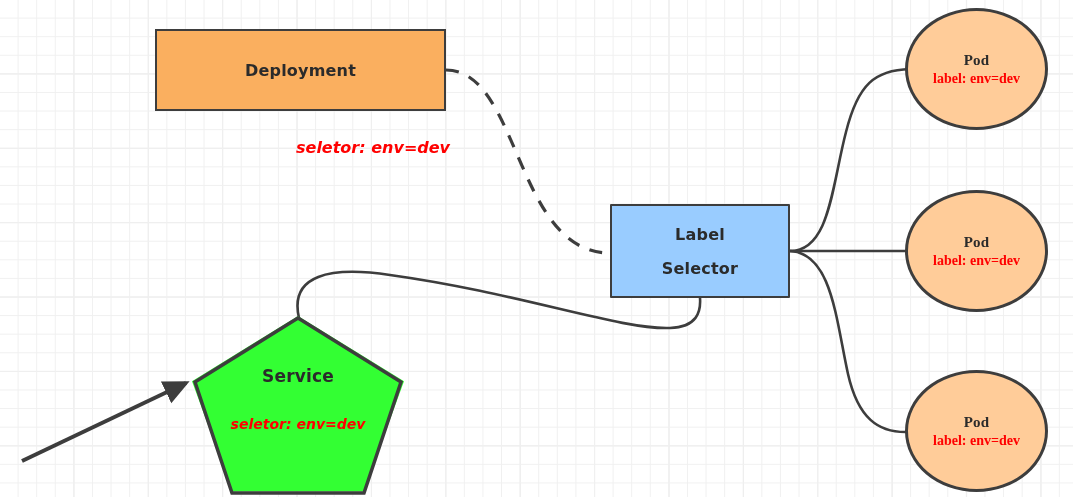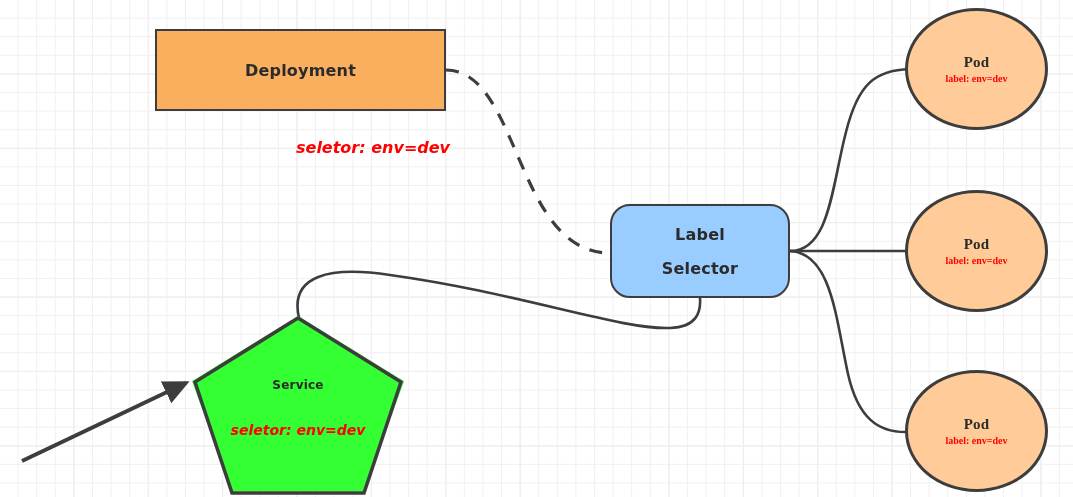--- a/index.html
+++ b/index.html
@@ -69,41 +69,41 @@
   }
 
   
   #label-selector {
     left: 610px;
     top: 204px;
     width: 180px;
     height: 94px;
     background: #99ccff;
     border: 2px solid #3d3d3d;
-    border-radius: 20px;
+    border-radius: 1px;
     gap: 15px;
     text-align: center;
   }
 
   
   .pod {
     width: 143px;
     height: 122px;
     left: 905px;
     background: #ffcc99;
     border: 3px solid #3d3d3d;
     border-radius: 50%;
     gap: 2px;
     font-family: Liberation Serif, serif;
   }
   #pod-1 { top: 8px; }
   #pod-2 { top: 190px; }
   #pod-3 { top: 370px; }
   .pod .node-title { font-size: 15px; }
-  .pod .node-sub-red { font-size: 10px; }
+  .pod .node-sub-red { font-size: 14px; }
 
   
   #service {
     left: 192px;
     top: 316px;
     width: 212px;
     height: 181px;
     justify-content: flex-start;
     padding-top: 50px;
     gap: 30px;
@@ -123,21 +123,21 @@
     left: 0;
     top: 0;
     width: 212px;
     height: 181px;
     z-index: 1;
   }
   #service .svc-label {
     position: relative;
     z-index: 2;
   }
-  #service .node-title { font-size: 12px; margin-top: 12px; }
+  #service .node-title { font-size: 17px; }
   #service .node-sub-red { font-size: 14px; }
 
   
   #deployment-selector-note {
     position: absolute;
     left: 296px;
     top: 138px;
     font-weight: bold;
     font-style: italic;
     font-size: 16px;

